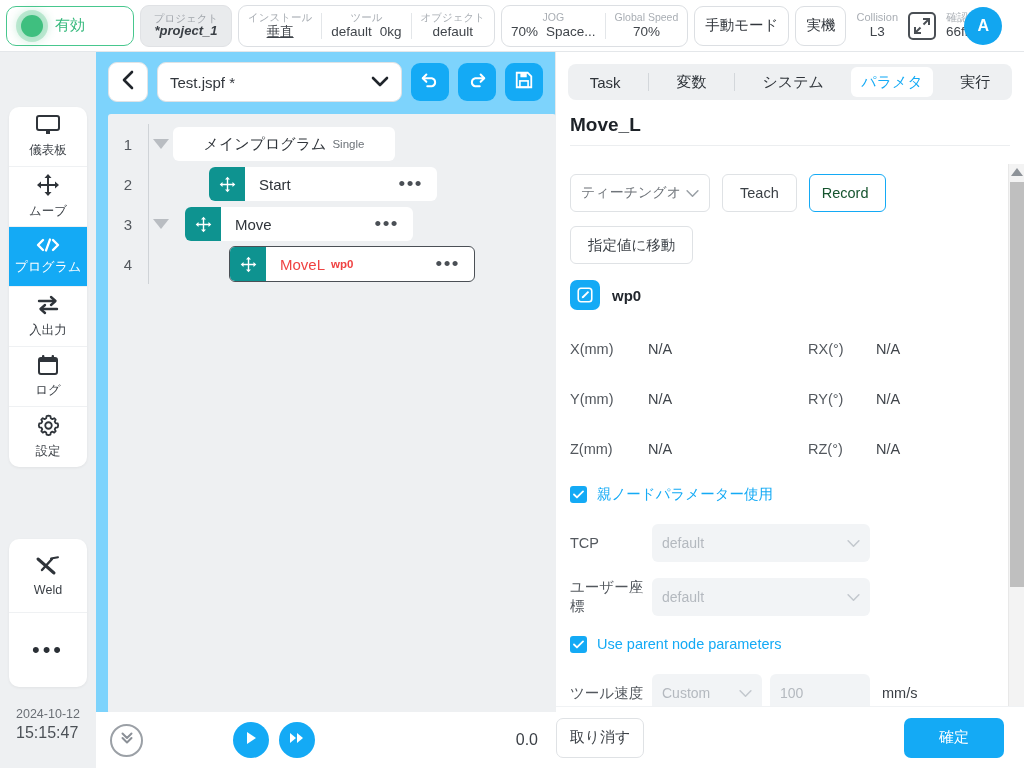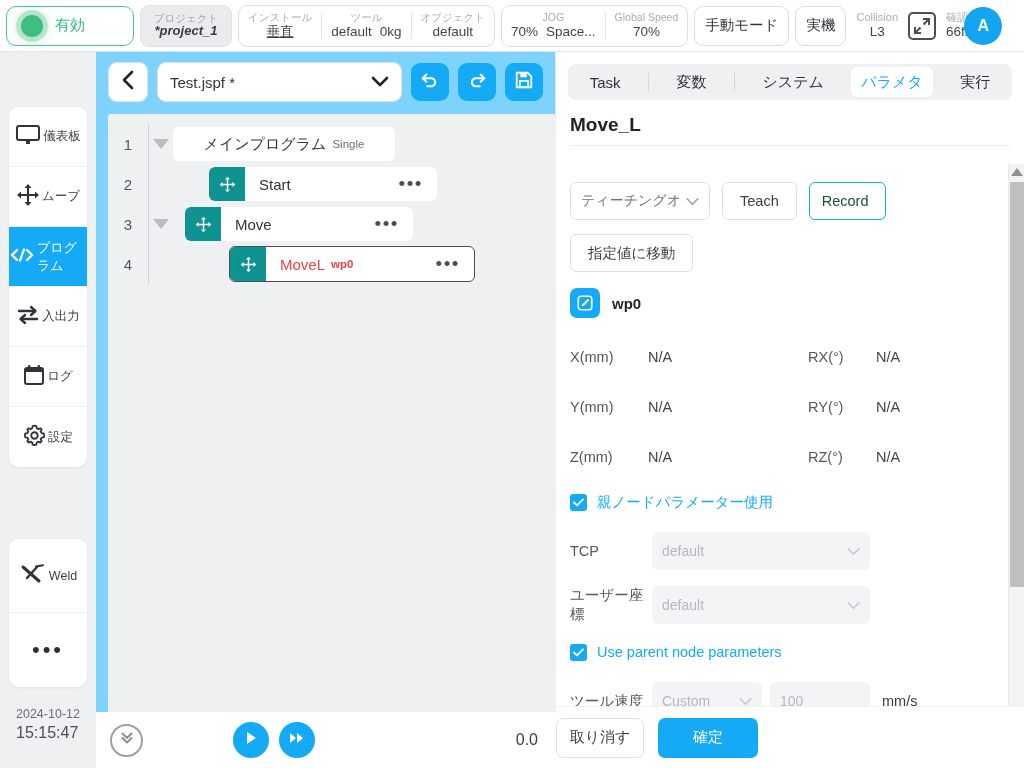--- a/index.html
+++ b/index.html
@@ -87,21 +87,21 @@
     position: absolute; left: 0; top: 52px; width: 96px; height: 716px;
     background: #eef0f2;
     display: flex; flex-direction: column; align-items: center;
     padding-top: 55px;
   }
   .nav-card {
     width: 78px; background: #fff; border-radius: 10px; overflow: hidden;
     box-shadow: 0 1px 3px rgba(0,0,0,.06);
   }
   .nav-item {
-    height: 60px; display: flex; flex-direction: row;
+    height: 60px; display: flex; flex-direction: column;
     align-items: center; justify-content: center; gap: 2px;
     border-bottom: 1px solid #eff1f3;
     color: #3a3f45;
   }
   .nav-item:last-child { border-bottom: none; }
   .nav-item .lbl { font-size: 12.5px; color: #3a3f45; }
   .nav-item.active { background: #14aaf5; }
   .nav-item.active .lbl { color: #fff; font-size: 13px; }
   .nav-item.active svg { stroke: #fff; fill: #fff; }
   .nav-card.second { margin-top: 72px; }
@@ -209,21 +209,21 @@
     font-size: 15px; color: #2f343a; padding: 4px 10px; border-radius: 6px;
     display: flex; align-items: center; height: 30px;
   }
   .tab.active { background: #fff; color: #14aaf5; }
   .tabsep { width: 1px; height: 18px; background: #d3d7db; }
 
   .rp-title {
     margin: 14px 14px 0 14px; font-size: 19px; font-weight: bold; color: #1d2228;
     padding-bottom: 9px; border-bottom: 1px solid #eceef0;
   }
-  .rp-body { position: absolute; top: 116px; left: 0; width: 440px; height: 588px; padding: 0 14px; }
+  .rp-body { position: absolute; top: 108px; left: 0; width: 440px; height: 588px; padding: 0 14px; }
 
   .row-btns { display: flex; align-items: center; gap: 12px; margin-top: 14px; }
   .sel-box {
     border: 1px solid #dfe2e5; border-radius: 6px; height: 38px;
     display: flex; align-items: center; justify-content: space-between;
     padding: 0 10px; background: #fff; min-width: 138px;
   }
   .sel-box .txt { font-size: 14px; color: #6f747a; }
   .obtn {
     border: 1px solid #dfe2e5; border-radius: 6px; height: 38px; padding: 0 17px;
@@ -277,21 +277,21 @@
   .rp-scroll .arr.up { top: 0; }
   .rp-scroll .arr.dn { bottom: 0; }
   .rp-scroll .thumb {
     position: absolute; left: 1px; top: 18px; width: 14px; height: 405px; background: #bfbfbf;
   }
   .tri-up { width: 0; height: 0; border-left: 6px solid transparent; border-right: 6px solid transparent; border-bottom: 8px solid #8d9298; }
   .tri-dn { width: 0; height: 0; border-left: 6px solid transparent; border-right: 6px solid transparent; border-top: 8px solid #8d9298; }
 
   .rp-footer {
     position: absolute; bottom: 0; left: 0; width: 468px; height: 62px;
-    background: #fff; display: flex; align-items: center; justify-content: flex-start;
+    background: #fff; display: flex; align-items: center; justify-content: space-between;
     gap: 14px; padding-right: 20px;
     border-top: 1px solid #f0f2f4;
   }
   .btn-cancel {
     width: 88px; height: 40px; border: 1px solid #dfe2e5; border-radius: 7px;
     display: flex; align-items: center; justify-content: center;
     font-size: 15px; color: #3a3f45; background: #fff;
   }
   .btn-ok {
     width: 100px; height: 40px; border-radius: 7px; background: #14aaf5;

